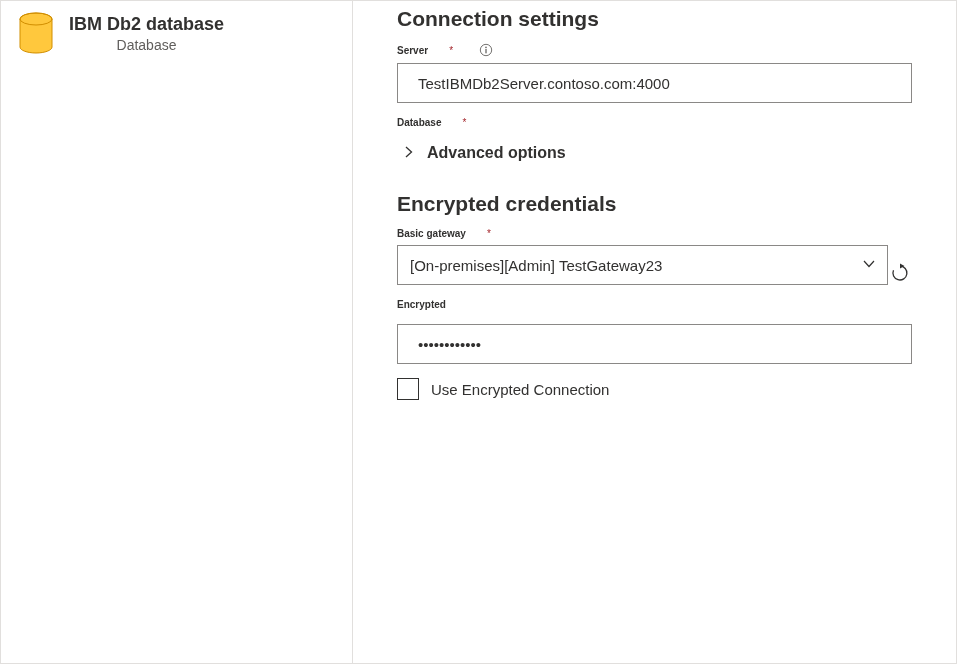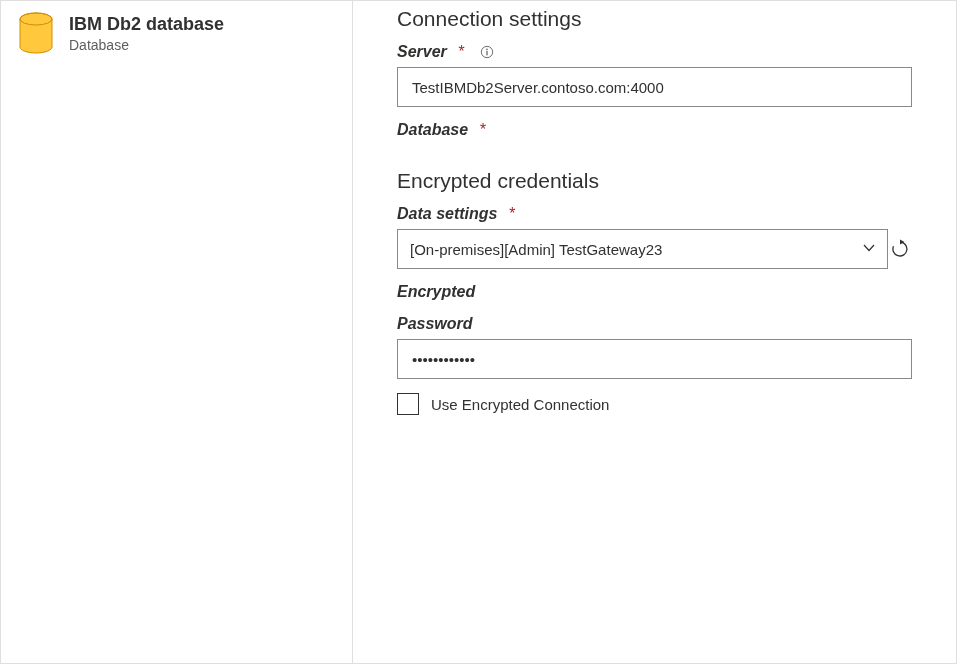--- a/index.html
+++ b/index.html
@@ -28,83 +28,82 @@
     }
     .db-icon-wrap {
       flex-shrink: 0;
       width: 38px;
       height: 44px;
       display: flex;
       align-items: center;
       justify-content: center;
     }
     .db-icon { width: 36px; height: 42px; }
-    .left-text { padding-top: 2px; }
+    .left-text { padding-top: 2px; text-align: center; }
     .left-title {
       font-size: 18px;
       font-weight: 600;
       color: #323130;
       line-height: 1.3;
     }
     .left-subtitle {
       font-size: 14px;
       color: #605e5c;
       line-height: 1.4;
     }
     .right-panel {
       flex: 1;
       padding: 6px 44px 10px 44px;
       overflow: hidden;
     }
     .section-heading {
       font-size: 21px;
-      font-weight: 400;
+      font-weight: 700;
       color: #323130;
       margin-bottom: 12px;
     }
     .section-heading.second { margin-top: 30px; }
     .field-group { margin-bottom: 14px; }
     .field-label {
-      font-size: 16px;
+      font-size: 10px;
       font-weight: 600;
       color: #323130;
       margin-bottom: 6px;
       display: flex;
       align-items: center;
-      gap: 10px;
-      font-style: italic;
+      gap: 20px;
     }
     .required {
       color: #a4262c;
       font-weight: 400;
       margin-left: 1px;
     }
     .info-icon {
       width: 14px;
       height: 14px;
       margin-left: 6px;
       display: inline-flex;
       align-items: center;
       justify-content: center;
       cursor: pointer;
     }
     .info-icon svg { width: 14px; height: 14px; }
     .text-input {
       width: 100%;
       height: 40px;
       border: 1px solid #8a8886;
-      padding: 0 14px;
+      padding: 0 20px;
       font-size: 15px;
       font-family: inherit;
       color: #323130;
       background: #fff;
     }
     .select-row {
       display: flex;
-      align-items: center;
+      align-items: flex-end;
       gap: 0;
     }
     .select-wrap {
       position: relative;
       flex: 1;
     }
     .select-input {
       width: 100%;
       height: 40px;
       border: 1px solid #8a8886;
@@ -206,26 +205,34 @@
       <input type="text" class="text-input" value="TestIBMDb2Server.contoso.com:4000" style="">
     </div>
 
     <div class="field-group">
       <div class="field-label">
         <span>Database</span>
         <span class="required">*</span>
       </div>
     </div>
 
+    <div class="advanced-row">
+      <span class="advanced-chevron">
+        <svg viewBox="0 0 12 12">
+            <path d="M3 1 L8.5 6 L3 11" fill="none" stroke="#323130" stroke-width="1.3"></path>
+          </svg>
+      </span>
+      <span class="advanced-label">Advanced options</span>
+    </div>
 
     <div class="section-heading second">Encrypted credentials</div>
 
     <div class="field-group">
       <div class="field-label">
-        <span>Data settings</span>
+        <span>Basic gateway</span>
         <span class="required">*</span>
       </div>
       <div class="select-row">
         <div class="select-wrap">
           <button class="select-input">
             <span>[On-premises][Admin] TestGateway23</span>
           </button>
           <span class="chevron">
             <svg viewBox="0 0 14 14">
                 <path d="M2 4.5 L7 10 L12 4.5" fill="none" stroke="#323130" stroke-width="1.2"></path>
@@ -240,21 +247,20 @@
         </button>
       </div>
     </div>
 
 
     <div class="field-group">
       <div class="field-label">Encrypted</div>
     </div>
 
     <div class="field-group">
-      <div class="field-label">Password</div>
       <input type="text" class="text-input" value="••••••••••••" style="">
     </div>
 
     <div class="checkbox-row">
       <div class="checkbox"></div>
       <span class="checkbox-label">Use Encrypted Connection</span>
     </div>
   </div>
 </div>
 

